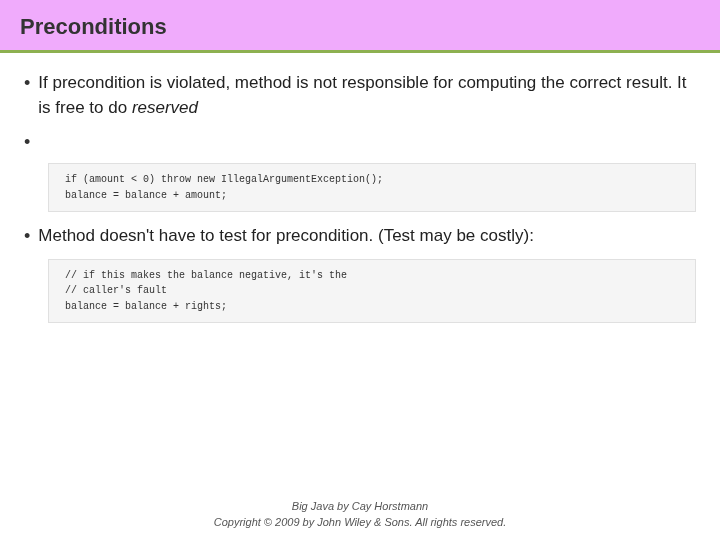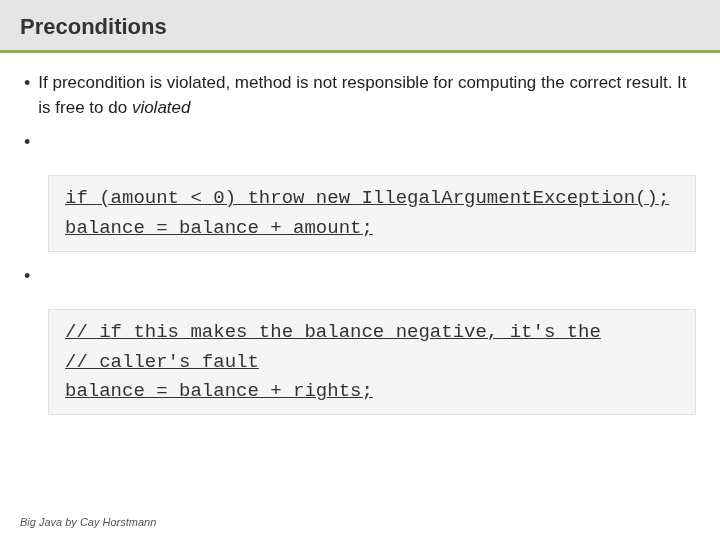--- a/index.html
+++ b/index.html
@@ -19,21 +19,21 @@
     .slide {
       width: 720px;
       height: 540px;
       background: #ffffff;
       display: flex;
       flex-direction: column;
       padding: 0;
     }
 
     .header {
-      background: #e5e5e5;
+      background: #f0abfc;
       border-bottom: 3px solid #8db050;
       padding: 14px 12px 10px 20px;
     }
 
     .header h1 {
       font-size: 22px;
       font-weight: bold;
       color: #333333;
     }
 
@@ -66,31 +66,30 @@
     }
 
     .bullet-text em {
       font-style: italic;
     }
 
     .code-block {
       background: #f5f5f5;
       border: 1px solid #e0e0e0;
       font-family: 'Courier New', Courier, monospace;
-      font-size: 19px;
+      font-size: 10px;
       color: #333333;
       padding: 8px 16px;
-      margin: 12px 0 12px 24px;
+      margin: 0 0 12px 24px;
       line-height: 1.55;
       white-space: pre;
-      text-decoration: underline;
     }
 
     .footer {
-      text-align: left;
+      text-align: center;
       padding: 6px 20px 10px 20px;
       font-size: 11px;
       color: #555555;
       font-style: italic;
       line-height: 1.4;
     }
   </style>
 </head>
 <body>
 
@@ -98,38 +97,42 @@
 
   <div class="header">
     <h1>Preconditions</h1>
   </div>
 
   <div class="content">
 
     <div class="bullet-item">
       <span class="bullet">•</span>
       <span class="bullet-text">
-        If precondition is violated, method is not responsible for computing the correct result. It is free to do <em>violated</em>
+        If precondition is violated, method is not responsible for computing the correct result. It is free to do <em>reserved</em>
       </span>
     </div>
 
     <div class="bullet-item">
       <span class="bullet">•</span>
     </div>
 
     <div class="code-block">if (amount &lt; 0) throw new IllegalArgumentException();
 balance = balance + amount;</div>
 
     <div class="bullet-item">
       <span class="bullet">•</span>
+      <span class="bullet-text">
+        Method doesn't have to test for precondition. (Test may be costly):
+      </span>
     </div>
 
     <div class="code-block">// if this makes the balance negative, it's the
 // caller's fault
 balance = balance + rights;</div>
 
   </div>
 
   <div class="footer">
     <div>Big Java by Cay Horstmann</div>
+    <div>Copyright © 2009 by John Wiley &amp; Sons.  All rights reserved.</div>
   </div>
 
 </div>
 
 </body></html>

